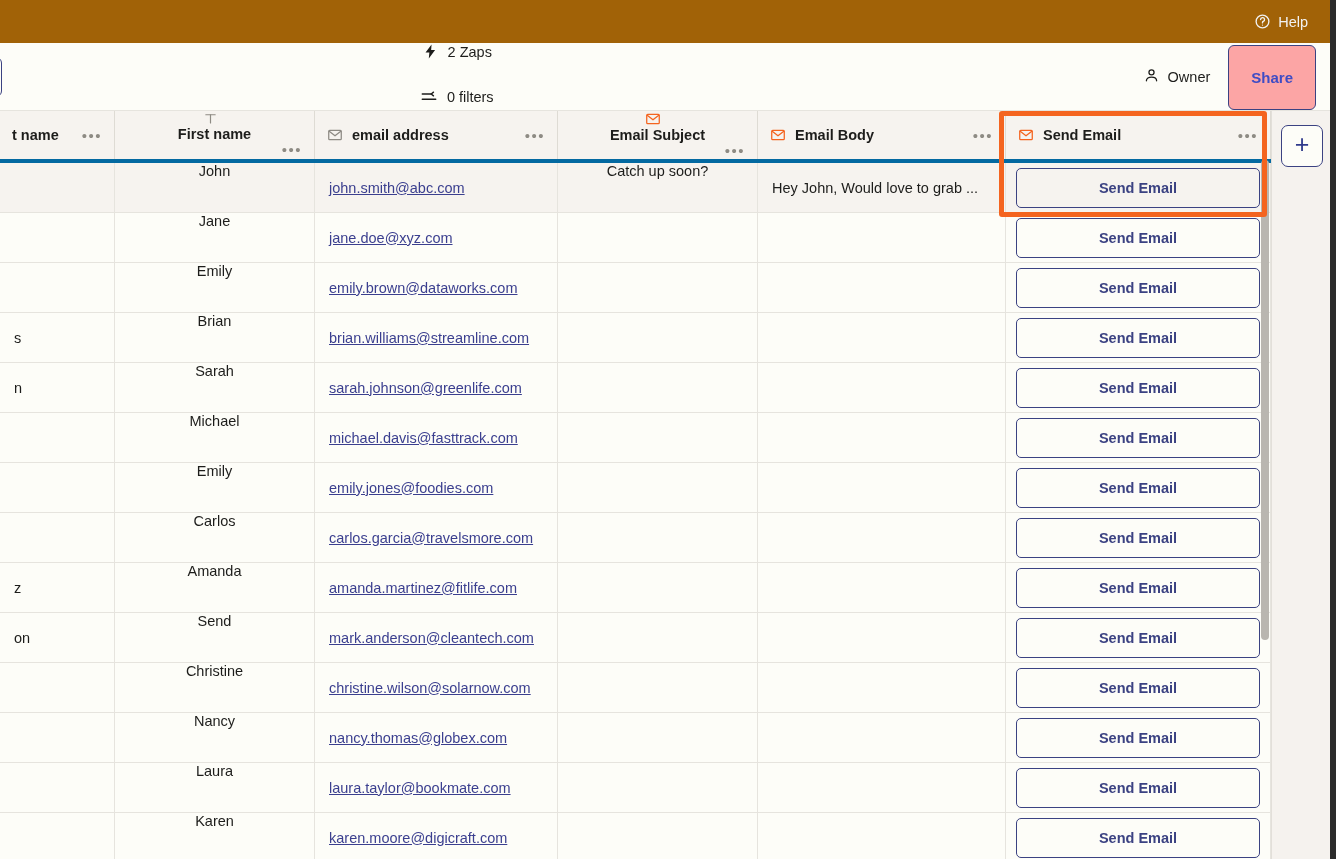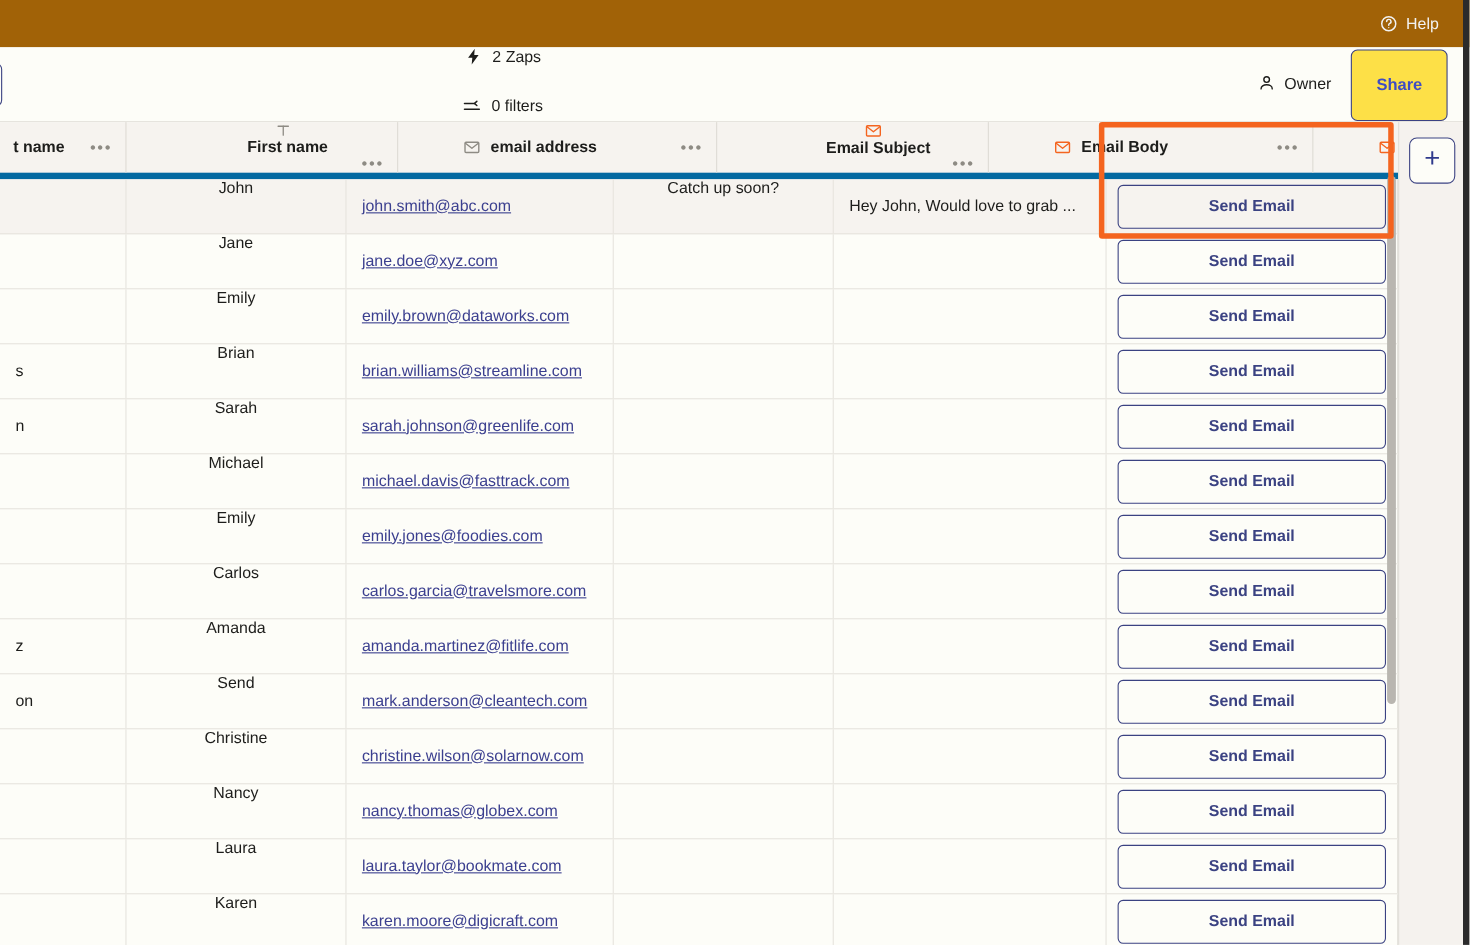--- a/index.html
+++ b/index.html
@@ -49,39 +49,38 @@
   .toolbar-right {
     position: absolute; right: 20px; top: 0; height: 68px;
     display: flex; align-items: center; gap: 18px;
   }
   .owner {
     display: flex; align-items: center; gap: 8px;
     font-size: 14.5px; color: #1d1d1b; cursor: pointer;
   }
   .share-btn {
     border: 1.5px solid #3b4282; border-radius: 6px;
-    color: #3f4cc4; background: #fde047;
+    color: #3f4cc4; background: #fca5a5;
     font-size: 15px; font-weight: bold;
     padding: 23px 22px; cursor: pointer;
     font-family: "Liberation Sans", sans-serif;
   }
 
   
   .grid {
     position: absolute; left: 0; top: 111px;
     width: 1271px; height: 748px;
     overflow: hidden;
     background: #fdfdf8;
   }
   .grid-inner { position: relative; width: 1271px; }
 
   .header-row {
     display: flex; height: 52px; background: #f6f3ef;
-    border-bottom: 6px solid #0369a1;
-    gap: 47px;
+    border-bottom: 4px solid #0369a1;
   }
   .hcell {
     display: flex; align-items: center;
     border-right: 1px solid #dedbd4;
     padding: 0 12px; flex: none; position: relative;
   }
   .hcell .hicon { margin-right: 9px; display: flex; flex:none; }
   .hcell .hlabel {
     font-size: 14.5px; font-weight: bold; color: #1d1d1b;
     white-space: nowrap; overflow: hidden;

